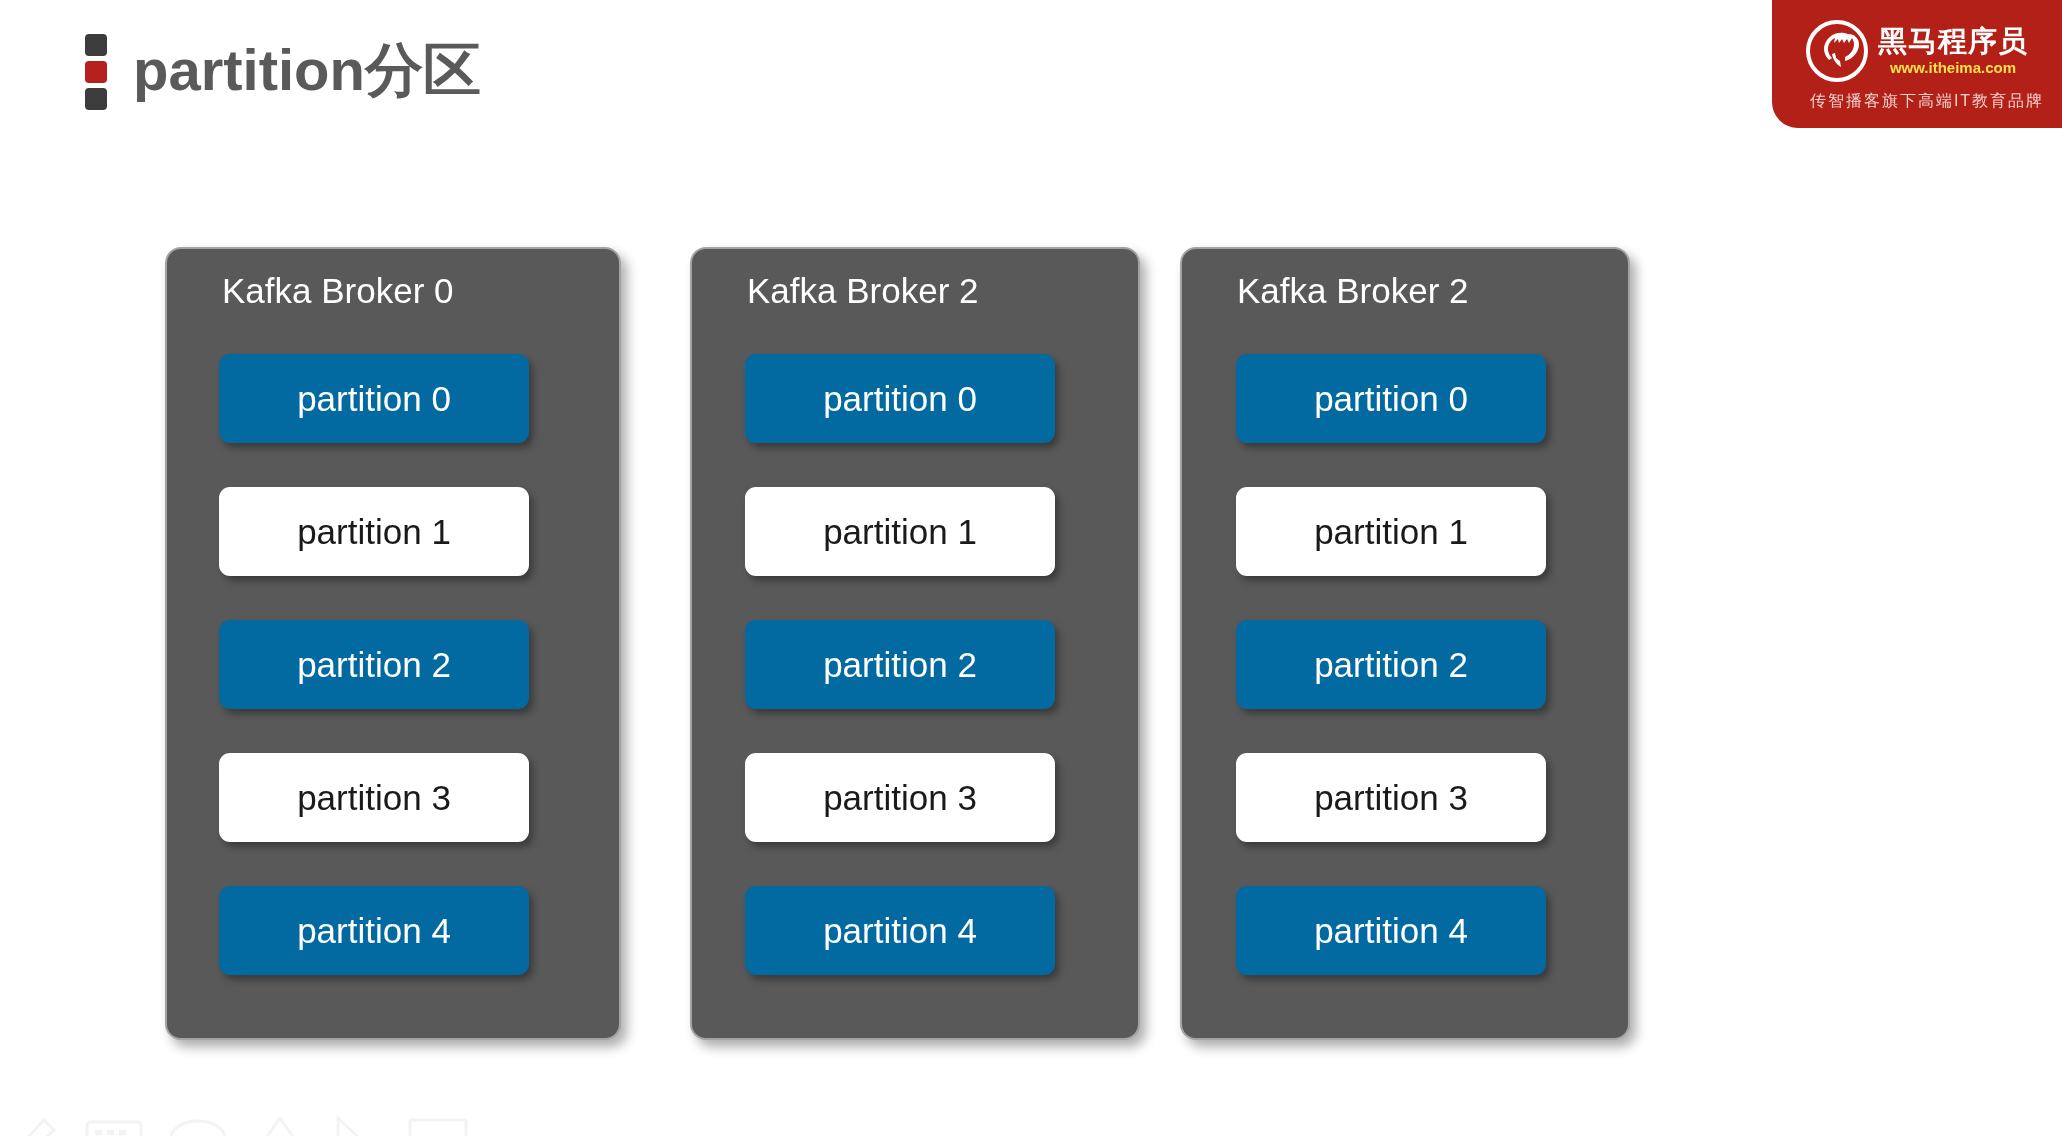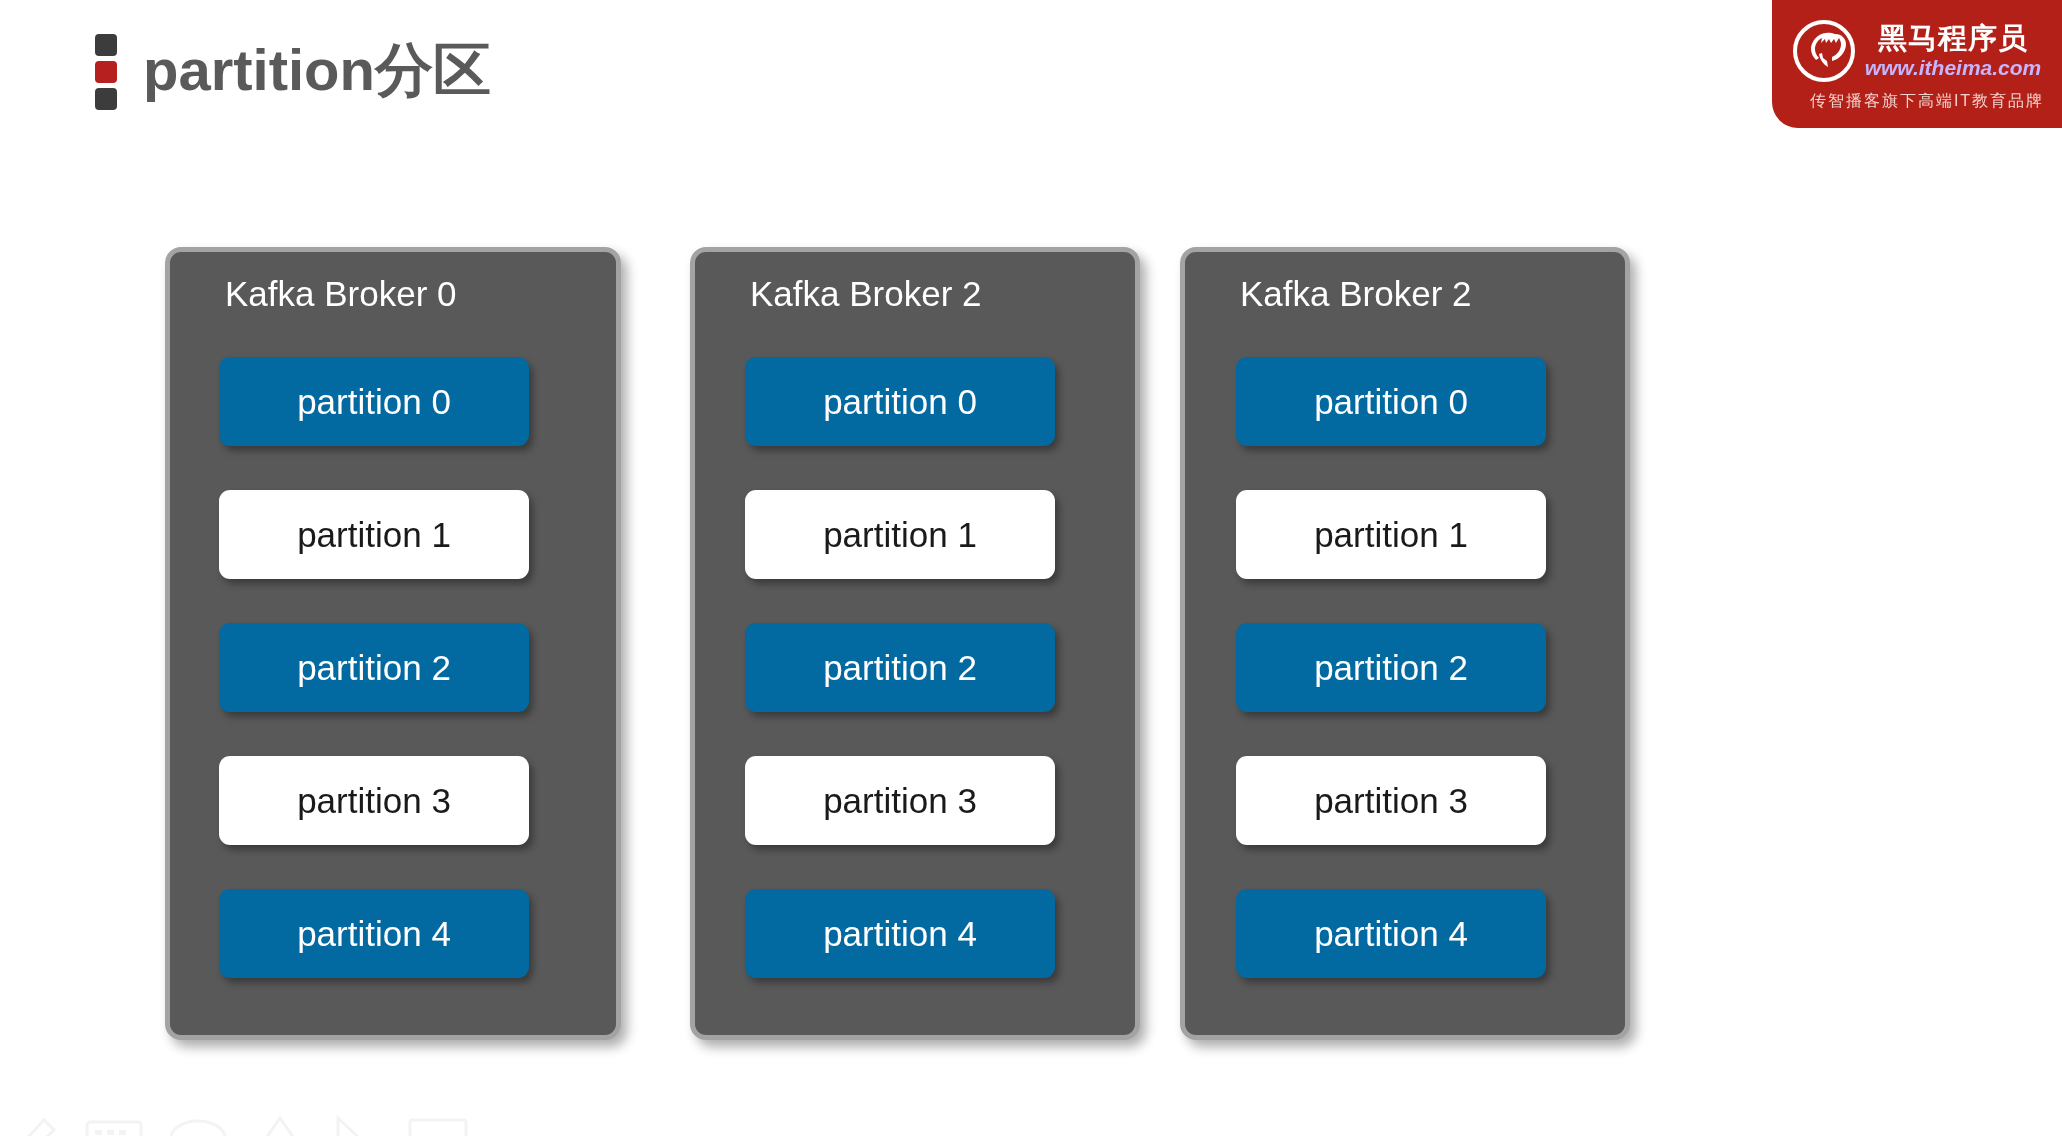--- a/index.html
+++ b/index.html
@@ -18,21 +18,21 @@
   
   .slide-header {
     position: absolute;
     left: 0;
     top: 0;
     width: 2062px;
     height: 150px;
   }
   .title-block {
     position: absolute;
-    left: 95px;
+    left: 85px;
     top: 30px;
     display: flex;
     align-items: center;
     gap: 26px;
   }
   .bullet-marker {
     display: flex;
     flex-direction: column;
     gap: 5px;
     margin-top: 4px;
@@ -92,26 +92,25 @@
     align-items: center;
     line-height: 1;
   }
   .brand-name {
     color: #ffffff;
     font-size: 29px;
     font-weight: bold;
     letter-spacing: 1px;
   }
   .brand-url {
-    color: #c4b5fd;
-    font-size: 21px;
+    color: #fde047;
+    font-size: 15px;
     font-weight: bold;
     margin-top: 4px;
     letter-spacing: 0px;
-    font-style: italic;
   }
   .brand-tagline {
     color: #f3d2cf;
     font-size: 16px;
     margin-top: 9px;
     letter-spacing: 2px;
     white-space: nowrap;
     margin-left: 20px;
   }
 
@@ -121,21 +120,21 @@
     left: 0;
     top: 0;
     width: 2062px;
     height: 1136px;
   }
   .broker-panel {
     position: absolute;
     top: 247px;
     height: 793px;
     background: #595959;
-    border: 5px solid #a3a3a3;
+    border: 2px solid #a3a3a3;
     border-radius: 16px;
     box-sizing: border-box;
     box-shadow: 6px 7px 12px rgba(0,0,0,0.32);
   }
   .broker-panel.p0 { left: 165px; width: 456px; }
   .broker-panel.p1 { left: 690px; width: 450px; }
   .broker-panel.p2 { left: 1180px; width: 450px; }
 
   .broker-title {
     position: absolute;

